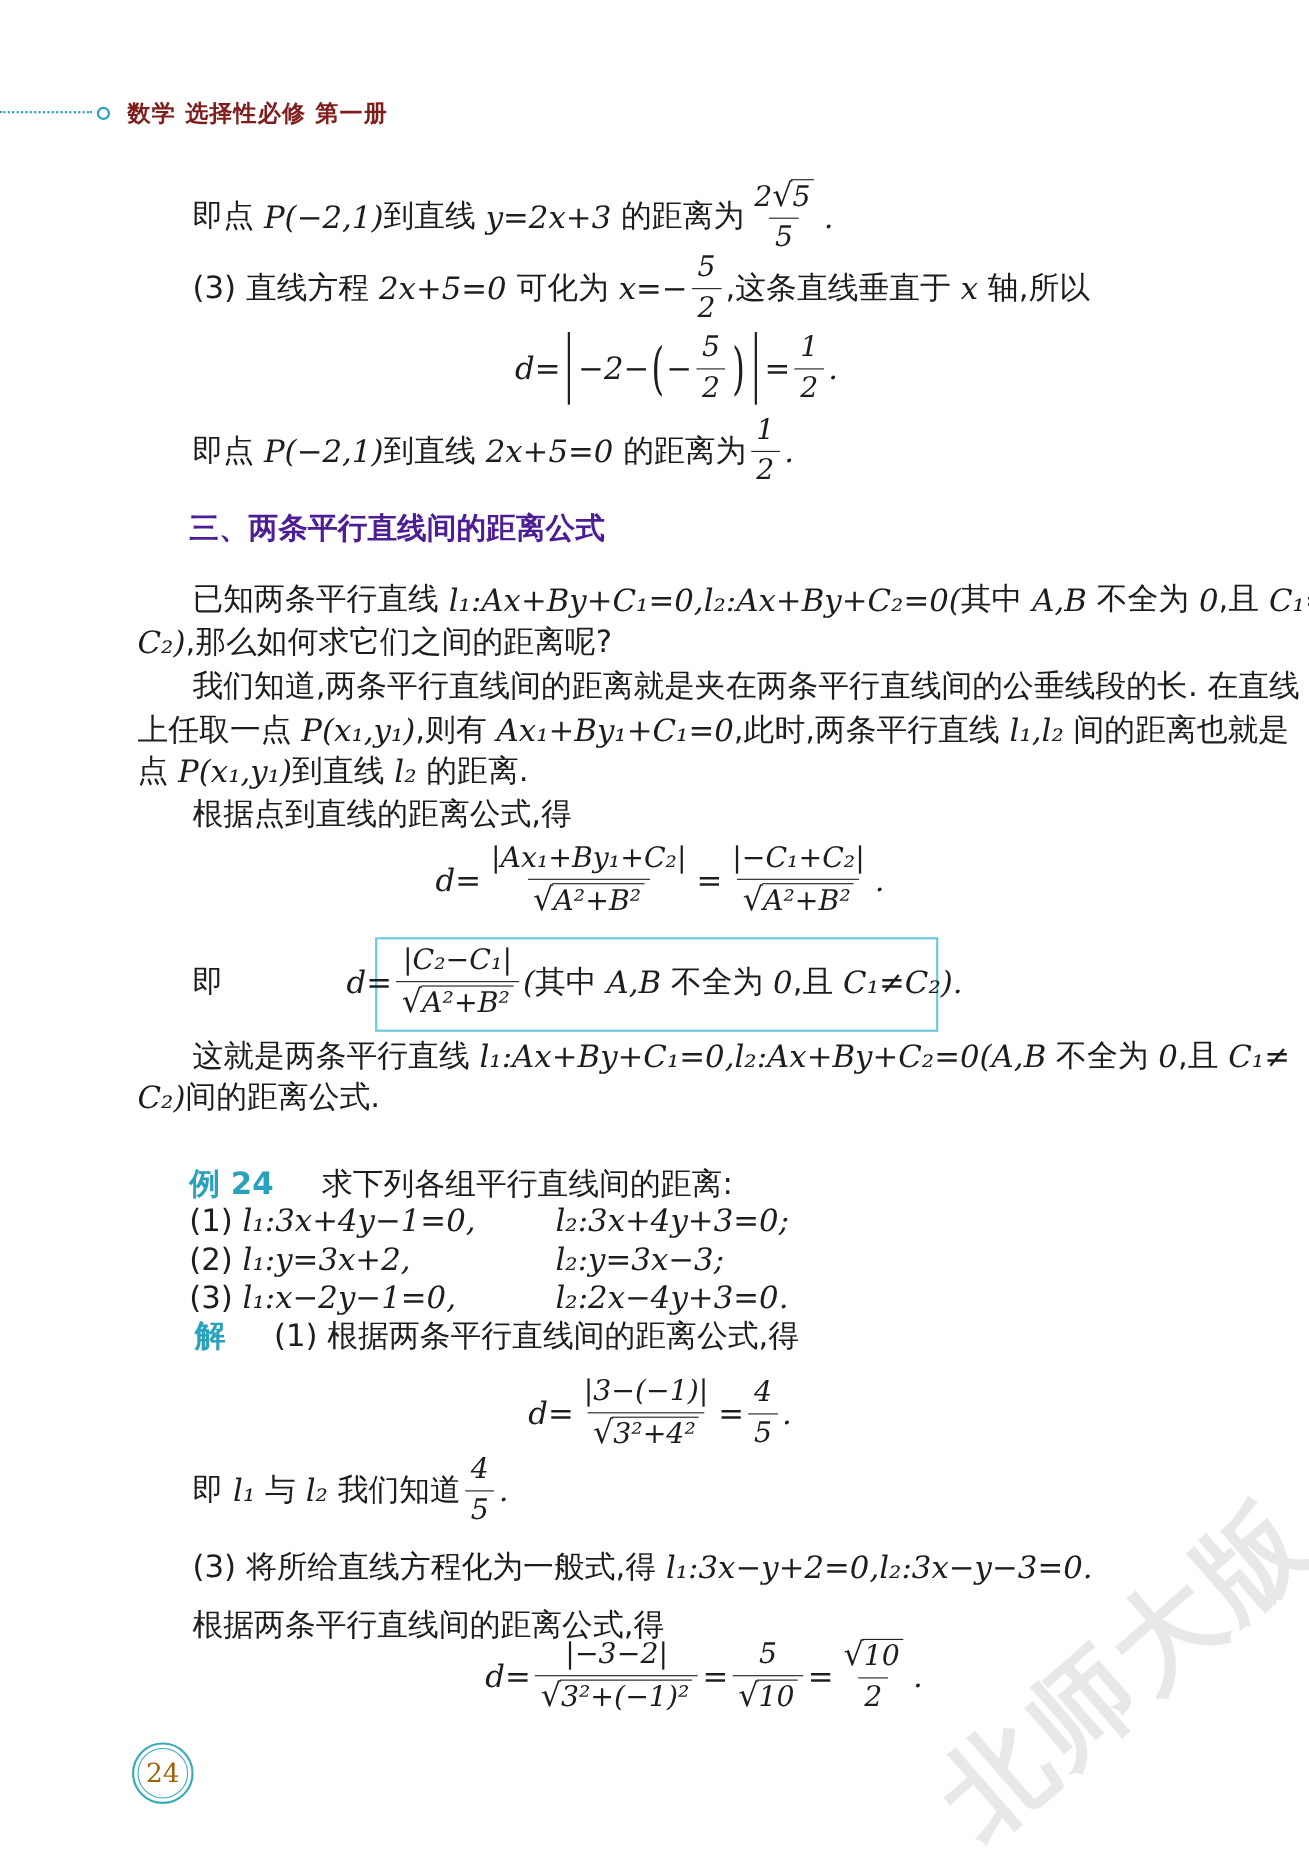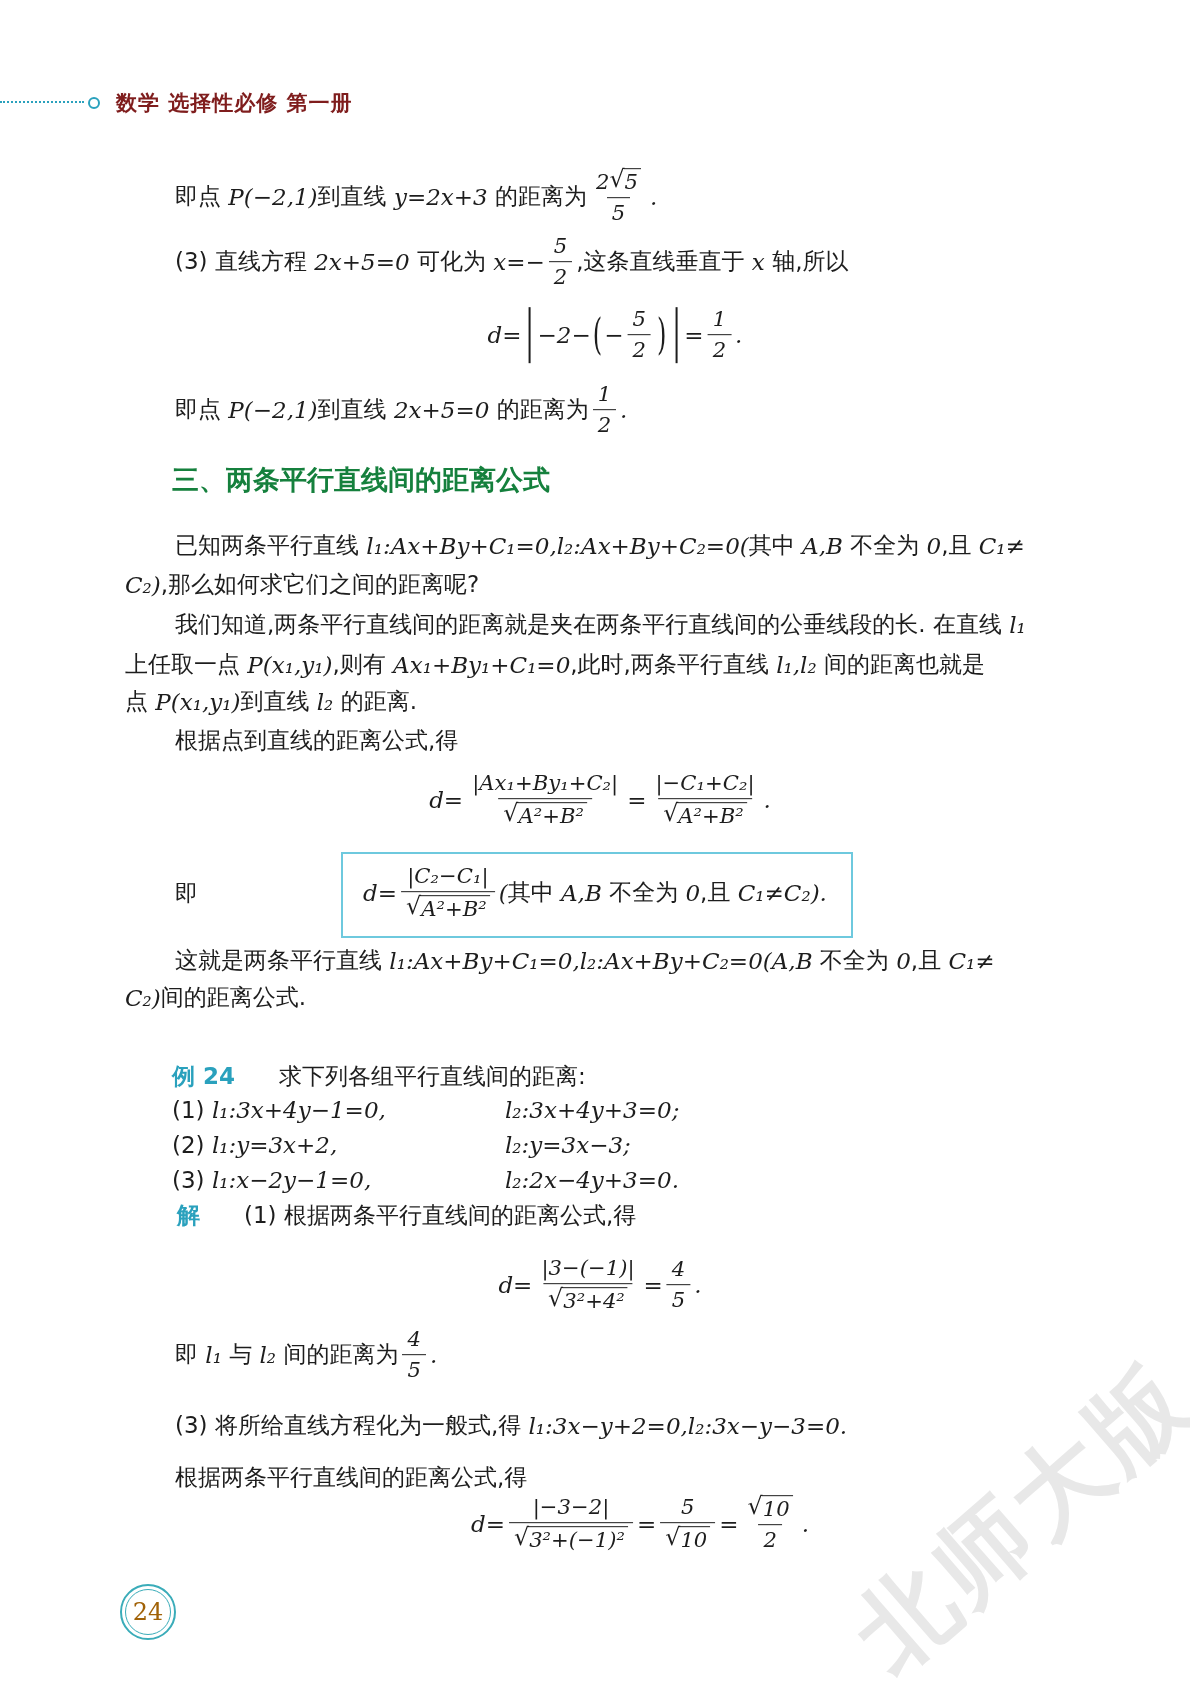--- a/index.html
+++ b/index.html
@@ -7,24 +7,24 @@
     position:relative;width:1190px;height:1684px;background:#ffffff;
     font-family:"DejaVu Sans",sans-serif;color:#1d1d1d;overflow:hidden;margin:0 auto;
   }
   
   .hdr-rule{position:absolute;left:0;top:101px;width:84px;border-top:2px dotted #2aa1bd;}
   .hdr-ring{position:absolute;left:88px;top:97px;width:8px;height:8px;border:2px solid #2aa1bd;border-radius:50%;background:#fff;}
   .book-title{position:absolute;left:116px;top:103px;transform:translateY(-50%);
     font-size:21px;font-weight:bold;color:#7f1d1d;letter-spacing:1px;white-space:pre;}
   
   .section-heading{position:absolute;left:172px;top:480px;transform:translateY(-50%);
-    font-size:27px;font-weight:bold;color:#15803d;white-space:pre;text-align:center;}
+    font-size:27px;font-weight:bold;color:#4c1d95;white-space:pre;text-align:center;}
   
   .line{position:absolute;display:flex;align-items:center;transform:translateY(-50%);
-    white-space:pre;font-size:23px;z-index:2;}
+    white-space:pre;font-size:28px;z-index:2;}
   .line.ctr{transform:translate(-50%,-50%);}
   .cn{font-family:"DejaVu Sans",sans-serif;}
   .m{font-family:"DejaVu Serif","DejaVu Sans",serif;font-style:italic;}
   .label{font-weight:bold;color:#2aa1bd;margin-right:44px;font-family:"DejaVu Sans",sans-serif;}
   .frac{display:inline-flex;flex-direction:column;align-items:center;margin:0 4px;font-size:0.92em;line-height:1.15;}
   .frac .num{padding:0 5px 3px;display:inline-flex;align-items:flex-end;}
   .frac .den{border-top:1.6px solid #1d1d1d;padding:3px 5px 0;display:inline-flex;align-items:flex-start;}
   .sq{display:inline-flex;align-items:flex-start;}
   .rt{font-style:normal;font-size:1.12em;line-height:1;margin-right:-1px;font-family:"DejaVu Serif",serif;}
   .ol{border-top:1.6px solid #1d1d1d;padding:1px 3px 0 1px;}
@@ -76,21 +76,21 @@
       <div class="line" style="left: 125px; top: 997px;"><span class="m">C₂)</span><span class="cn">间的距离公式.</span></div>
       <div class="line" style="left: 172px; top: 1076px;"><span class="label">例 24</span><span class="cn">求下列各组平行直线间的距离:</span></div>
       <div class="line" style="left: 172px; top: 1110px;"><span class="cn">(1) </span><span class="m">l₁:3x+4y−1=0,</span></div>
       <div class="line" style="left: 505px; top: 1110px; align-items: flex-end;"><span class="m">l₂:3x+4y+3=0;</span></div>
       <div class="line" style="left: 172px; top: 1145px;"><span class="cn">(2) </span><span class="m">l₁:y=3x+2,</span></div>
       <div class="line" style="left: 505px; top: 1145px;"><span class="m">l₂:y=3x−3;</span></div>
       <div class="line" style="left: 172px; top: 1180px;"><span class="cn">(3) </span><span class="m">l₁:x−2y−1=0,</span></div>
       <div class="line" style="left: 505px; top: 1180px;"><span class="m">l₂:2x−4y+3=0.</span></div>
       <div class="line" style="left: 177px; top: 1215px;"><span class="label">解</span><span class="cn">(1) 根据两条平行直线间的距离公式,得</span></div>
       <div class="line ctr" style="left: 600px; top: 1285px;"><span class="m">d=</span><span class="frac"><span class="num"><span class="m">|3−(−1)|</span></span><span class="den"><span class="sq"><span class="rt">√</span><span class="ol m">3²+4²</span></span></span></span><span class="m">=</span><span class="frac"><span class="num"><span class="m">4</span></span><span class="den"><span class="m">5</span></span></span><span class="m">.</span></div>
-      <div class="line" style="left: 175px; top: 1355px;"><span class="cn">即 </span><span class="m">l₁</span><span class="cn"> 与 </span><span class="m">l₂</span><span class="cn"> 间的距离为</span><span class="frac"><span class="num"><span class="m">4</span></span><span class="den"><span class="m">5</span></span></span><span class="m">.</span></div>
+      <div class="line" style="left: 175px; top: 1355px;"><span class="cn">即 </span><span class="m">l₁</span><span class="cn"> 与 </span><span class="m">l₂</span><span class="cn"> 我们知道</span><span class="frac"><span class="num"><span class="m">4</span></span><span class="den"><span class="m">5</span></span></span><span class="m">.</span></div>
       <div class="line" style="left: 175px; top: 1425px;"><span class="cn">(3) 将所给直线方程化为一般式,得 </span><span class="m">l₁:3x−y+2=0,l₂:3x−y−3=0.</span></div>
       <div class="line" style="left: 175px; top: 1461px; margin-top: 16px;"><span class="cn">根据两条平行直线间的距离公式,得</span></div>
       <div class="line ctr" style="left: 640px; top: 1524px;"><span class="m">d=</span><span class="frac"><span class="num"><span class="m">|−3−2|</span></span><span class="den"><span class="sq"><span class="rt">√</span><span class="ol m">3²+(−1)²</span></span></span></span><span class="m">=</span><span class="frac"><span class="num"><span class="m">5</span></span><span class="den"><span class="sq"><span class="rt">√</span><span class="ol m">10</span></span></span></span><span class="m">=</span><span class="frac"><span class="num"><span class="sq"><span class="rt">√</span><span class="ol m">10</span></span></span><span class="den"><span class="m">2</span></span></span><span class="m">.</span></div>
     </div>
 
   <div class="badge">
     <div class="badge-inner">24</div>
   </div>
 </div>
 

